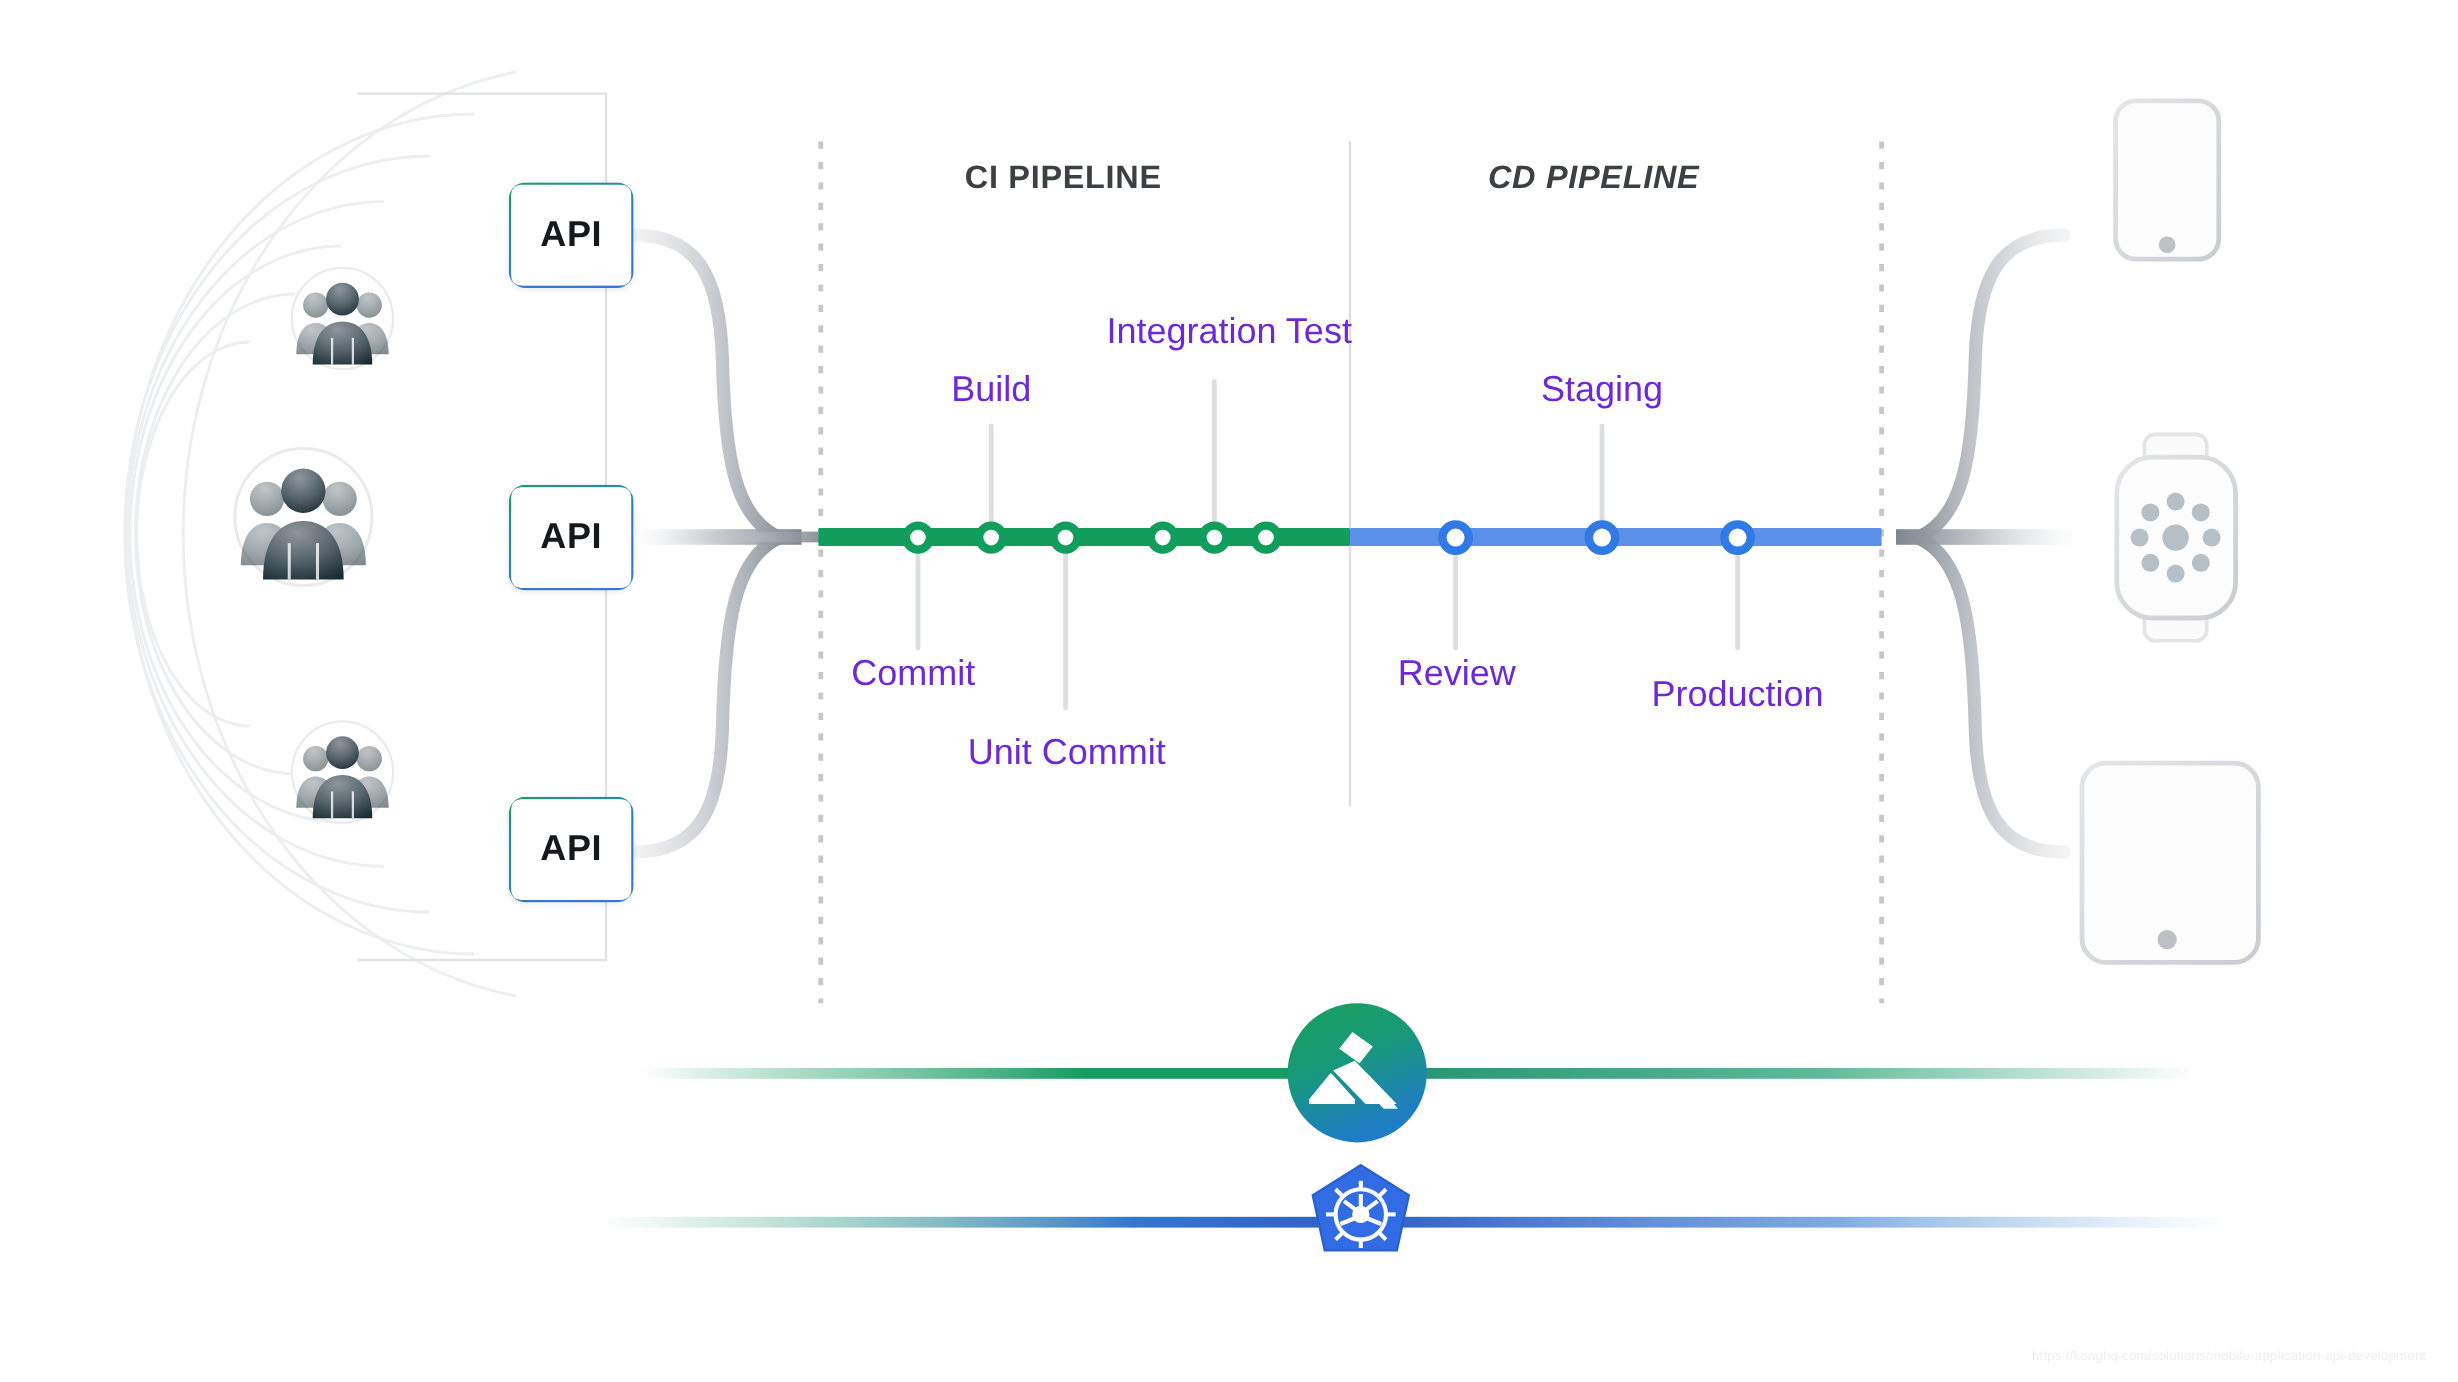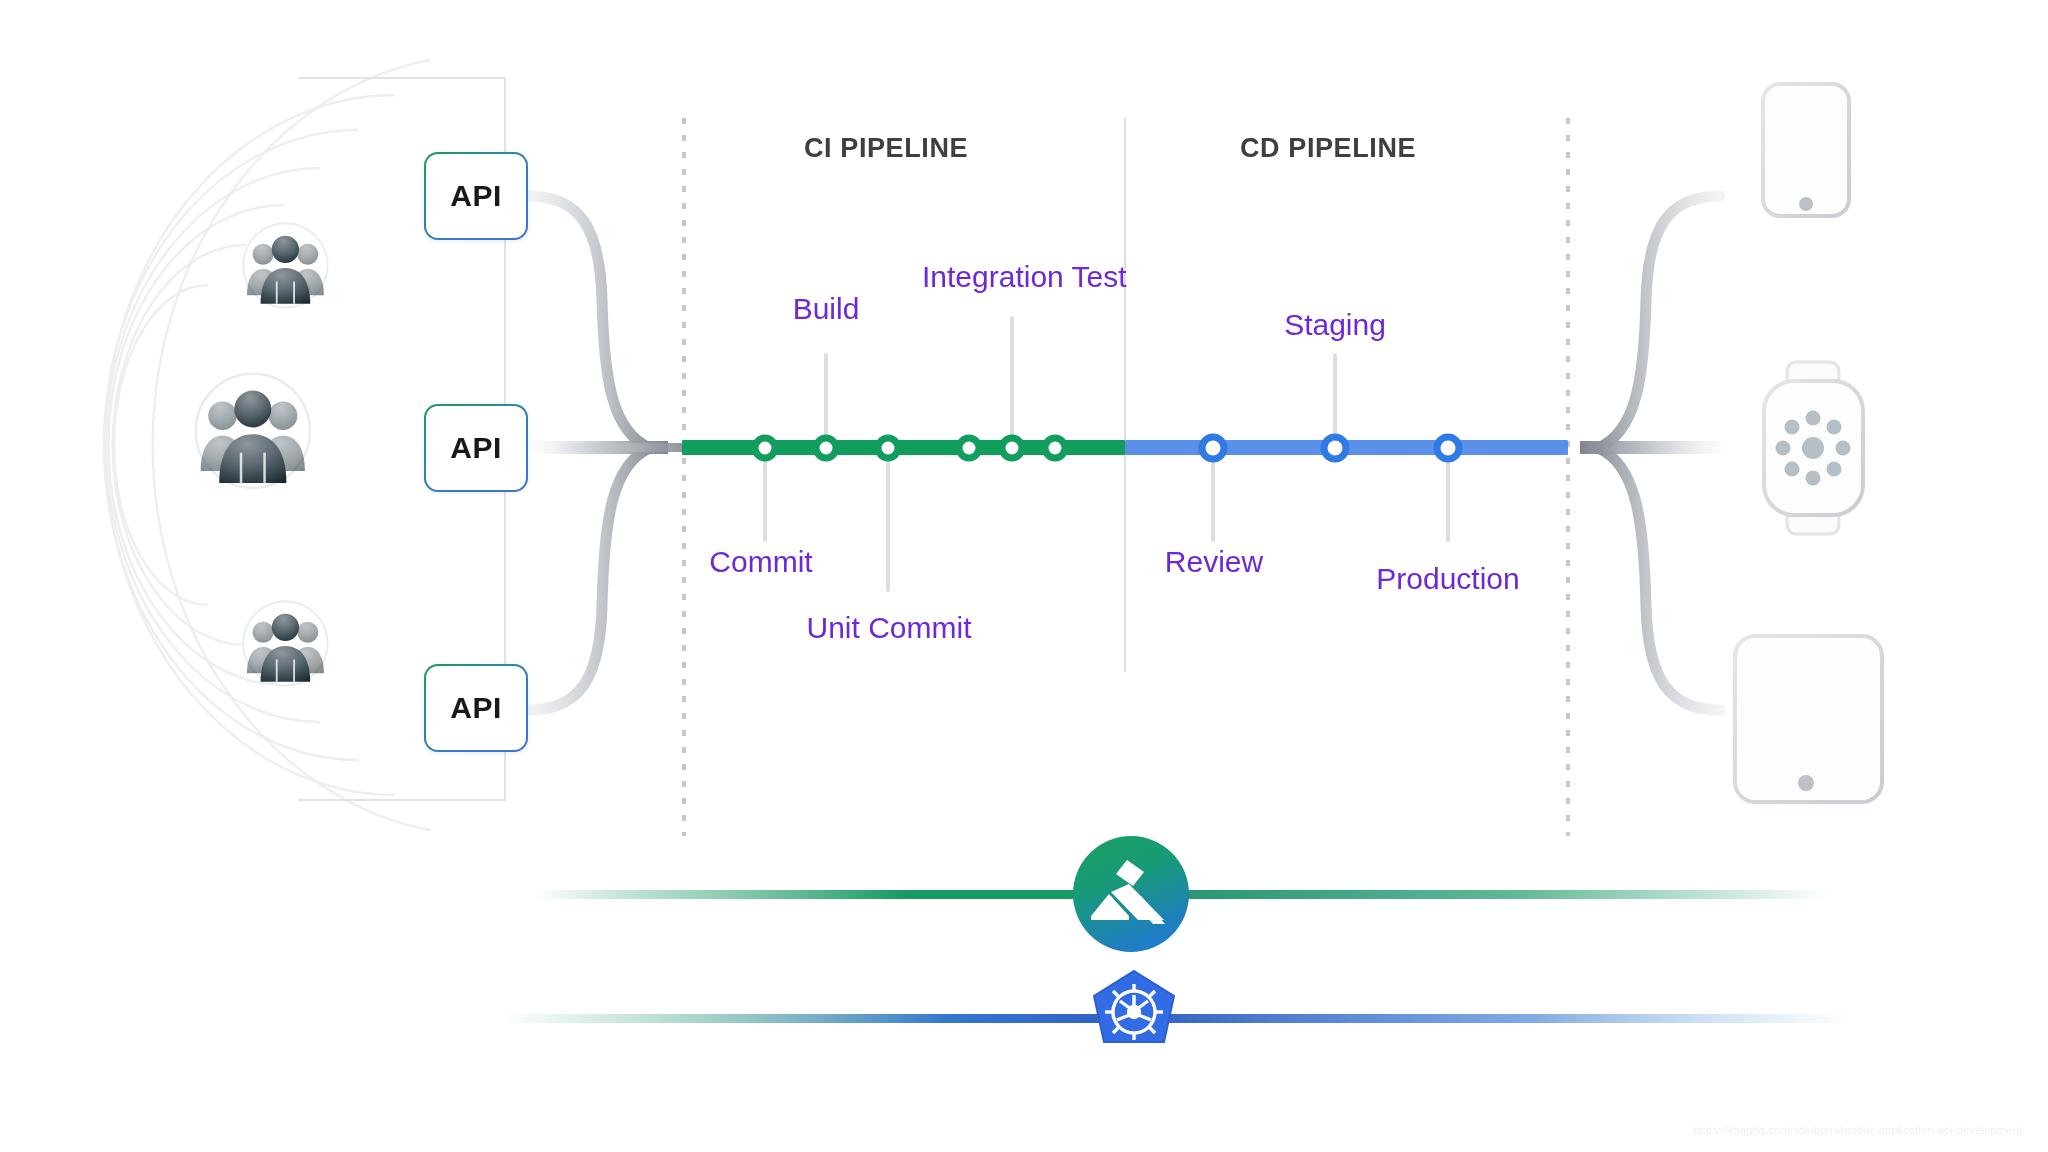--- a/index.html
+++ b/index.html
@@ -18,21 +18,21 @@
   }
   .api-box{
     position:absolute;width:104px;height:88px;border-radius:14px;
     background:#fff;padding:2px;box-sizing:border-box;
     background-image:linear-gradient(#fff,#fff),
        linear-gradient(150deg,#1a9e62 0%,#2f7fc4 55%,#3d72d8 100%);
     background-origin:border-box;background-clip:content-box,border-box;
     box-shadow:0 1px 4px rgba(40,60,90,.10);
   }
   .api-inner{
-    width:100%;height:100%;border-radius:24px;background:#fff;
+    width:100%;height:100%;border-radius:8px;background:#fff;
     display:flex;align-items:center;justify-content:center;
     font-size:30px;font-weight:bold;color:#15191d;letter-spacing:.5px;
   }
   .watermark{
     position:absolute;right:26px;bottom:16px;font-size:11px;color:#efefef;
     white-space:nowrap;letter-spacing:.2px;
   }
 </style>
 </head>
 <body>
@@ -295,24 +295,24 @@
     <div class="api-inner">API</div>
   </div>
   <div class="api-box" style="left:424px;top:404px;">
     <div class="api-inner">API</div>
   </div>
   <div class="api-box" style="left:424px;top:664px;">
     <div class="api-inner">API</div>
   </div>
 
   <div class="pipeline-title" style="left:804px;top:133px;">CI PIPELINE</div>
-  <div class="pipeline-title" style="left:1240px;top:133px;">CD PIPELINE</div>
+  <div class="pipeline-title" style="left:1240px;top:133px;font-style:italic;">CD PIPELINE</div>
 
   <div class="stage-label" style="left:696px;top:545px;width:130px;">Commit</div>
-  <div class="stage-label" style="left:766px;top:292px;width:120px;">Build</div>
+  <div class="stage-label" style="left:766px;top:308px;width:120px;">Build</div>
   <div class="stage-label" style="left:800px;top:611px;width:178px;">Unit Commit</div>
   <div class="stage-label" style="left:922px;top:260px;width:182px;">Integration Test</div>
 
   <div class="stage-label" style="left:1152px;top:545px;width:124px;">Review</div>
   <div class="stage-label" style="left:1262px;top:308px;width:146px;">Staging</div>
   <div class="stage-label" style="left:1352px;top:562px;width:192px;">Production</div>
 
   <div class="watermark">https://konghq.com/solutions/mobile-application-api-development</div>
 
 </div>

